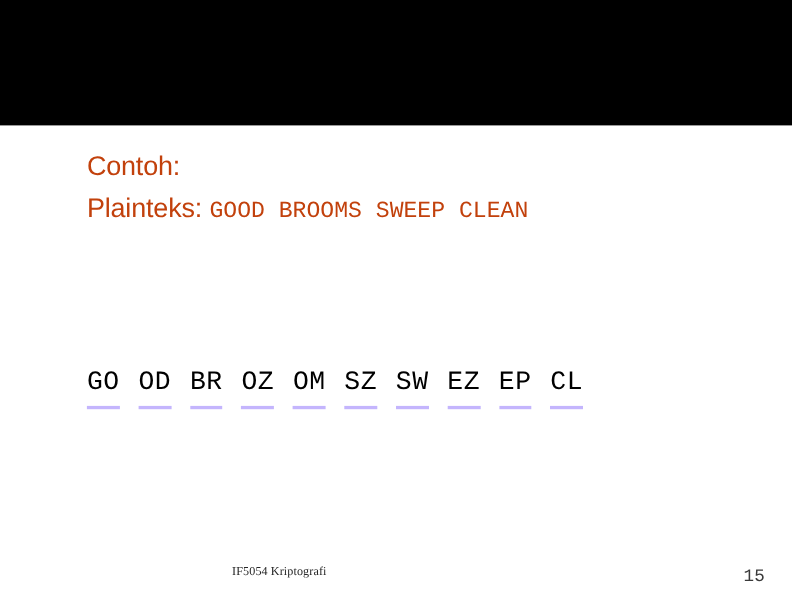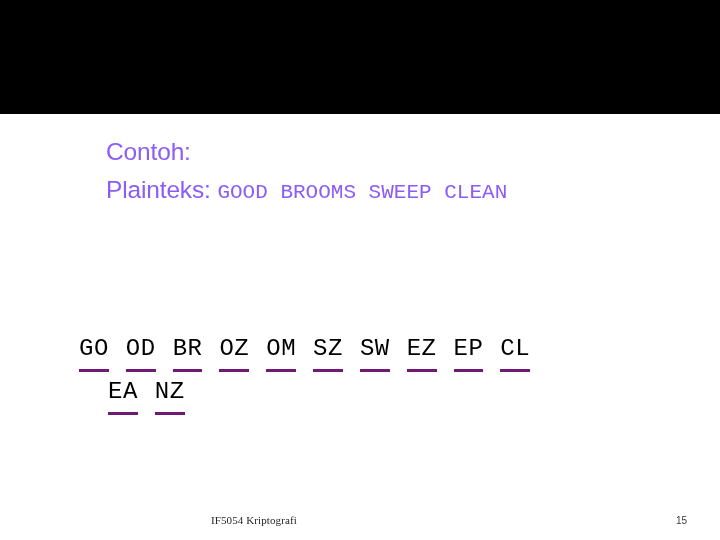--- a/index.html
+++ b/index.html
@@ -32,27 +32,26 @@
     top: 114px;
     width: 720px;
     height: 386px;
   }
 
   .body-text {
     position: absolute;
     left: 79px;
     top: 19px;
     width: 610px;
-    color: #8b5cf6;
+    color: #c2410c;
     font-family: "Liberation Sans", sans-serif;
     font-size: 24.5px;
     line-height: 38px;
     letter-spacing: -0.15px;
     white-space: nowrap;
-    margin-left: 27px;
   }
 
   .line {
     display: block;
     white-space: nowrap;
   }
 
   .line.indent-1 {
     padding-left: 9px;
   }
@@ -85,21 +84,21 @@
     display: block;
     white-space: nowrap;
   }
 
   .pair-row.row-2 {
     padding-left: 29px;
   }
 
   .pair {
     display: inline-block;
-    border-bottom: 3px solid #701a75;
+    border-bottom: 3px solid #c4b5fd;
     padding-bottom: 1px;
     margin-right: 17px;
     letter-spacing: 0.5px;
   }
 
   .pair:last-child {
     margin-right: 4px;
   }
 
   
@@ -119,22 +118,22 @@
     font-size: 11px;
     color: #262626;
     letter-spacing: 0.1px;
     white-space: nowrap;
   }
 
   .footer-page {
     position: absolute;
     left: 676px;
     top: 15px;
-    font-family: Liberation Sans, sans-serif;
-    font-size: 10px;
+    font-family: Liberation Mono, monospace;
+    font-size: 16px;
     color: #3a3a3a;
     white-space: nowrap;
   }
 </style>
 </head>
 <body>
 
 <div class="top-band"></div>
 
 <div class="slide-body">
@@ -150,23 +149,20 @@
     </span>
 
 
 
   </div>
 
   <div class="pairs-block">
     <span class="pair-row row-1">
       <span class="pair">GO</span><span class="pair">OD</span><span class="pair">BR</span><span class="pair">OZ</span><span class="pair">OM</span><span class="pair">SZ</span><span class="pair">SW</span><span class="pair">EZ</span><span class="pair">EP</span><span class="pair">CL</span>
     </span>
-    <span class="pair-row row-2">
-      <span class="pair">EA</span><span class="pair">NZ</span>
-    </span>
   </div>
 
 </div>
 
 <div class="footer">
   <div class="footer-note">IF5054 Kriptografi</div>
   <div class="footer-page">15</div>
 </div>
 
 </body></html>

